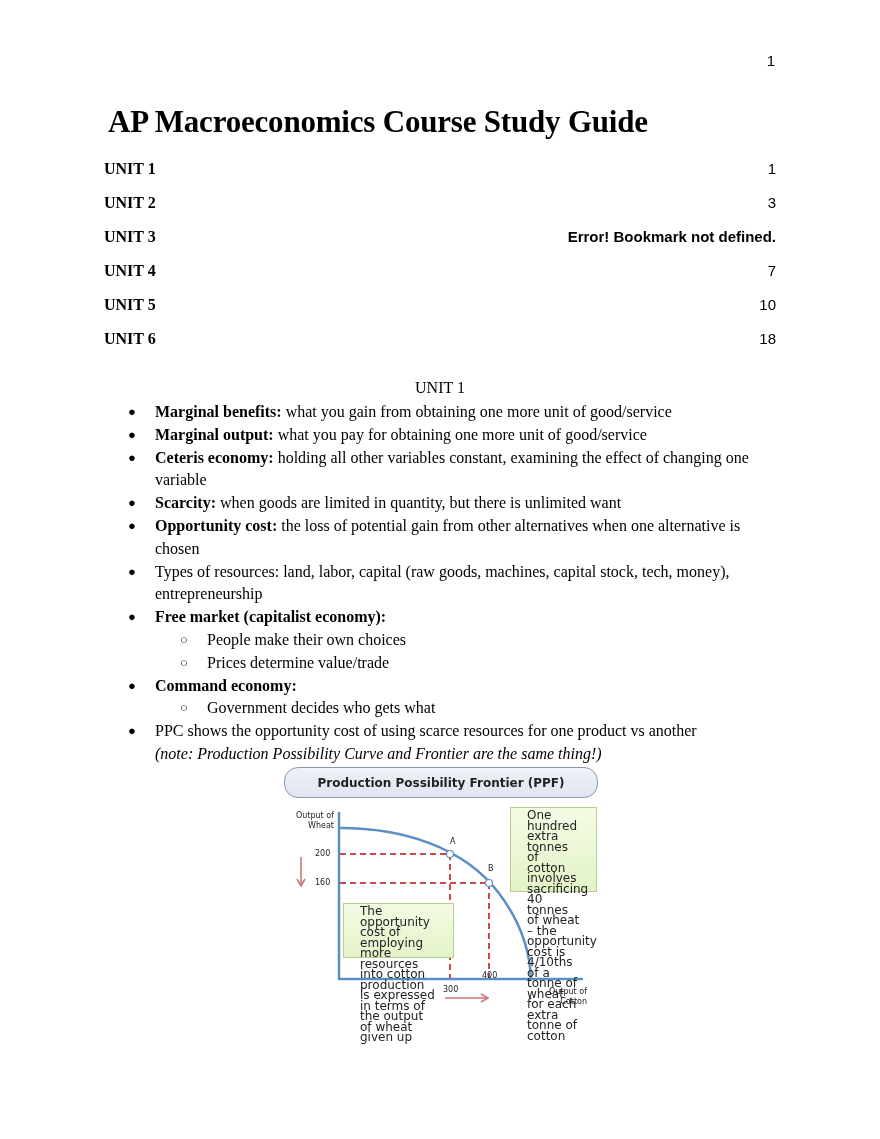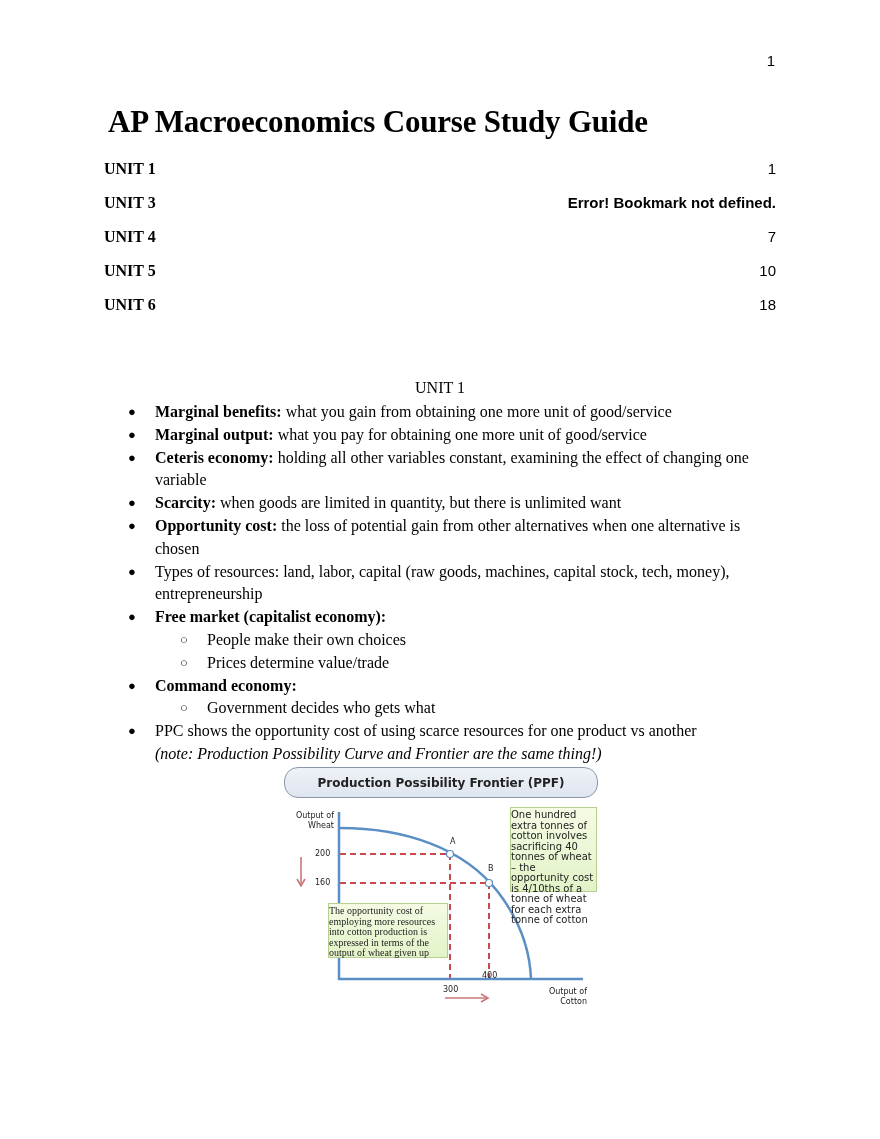--- a/index.html
+++ b/index.html
@@ -14,34 +14,38 @@
   .section-heading { position: absolute; top: 379px; left: 0; width: 880px; text-align: center; font-family: "Liberation Serif", serif; font-size: 16px; }
   .bullets { position: absolute; left: 128px; top: 401px; width: 660px; font-family: "Liberation Serif", serif; font-size: 16px; line-height: 22.8px; }
   .b { position: relative; padding-left: 27px; }
   .b .dot { position: absolute; left: 0; top: 0; font-size: 13px; }
   .sub { position: relative; padding-left: 79px; }
   .sub .circ { position: absolute; left: 52px; top: 0; font-size: 13px; }
   .italic { font-style: italic; }
   .ppf { position: absolute; left: 283px; top: 767px; width: 316px; height: 245px; font-family: "DejaVu Sans", sans-serif; }
   .ppf-title { position: absolute; left: 1px; top: 0; width: 312px; height: 29px; border: 1.5px solid #8a97ab; border-radius: 14px; background: linear-gradient(#eef2f8, #dfe5ef); display: flex; align-items: center; justify-content: center; font-size: 12px; font-weight: bold; color: #222; }
   .lbl { position: absolute; font-size: 8px; color: #222; line-height: 10px; }
-  .note { position: absolute; background: linear-gradient(#f4fbe4, #e3f3c8); border: 1px solid #b5cf8e; font-size: 10px; line-height: 10.5px; color: #222; padding: 2px 0; box-sizing: border-box; }
+  .note { position: absolute; background: linear-gradient(#f4fbe4, #e3f3c8); border: 1px solid #b5cf8e; font-size: 12px; line-height: 10.5px; color: #222; padding: 2px 16px; box-sizing: border-box; }
   svg.ppf-svg { position: absolute; left: 0; top: 0; }
 </style>
 </head>
 <body>
 
 <div class="page-num">1</div>
 
 <h1 class="title">AP Macroeconomics Course Study Guide</h1>
 
 <div class="toc">
   <div class="toc-row">
     <span class="toc-label">UNIT 1</span>
     <span class="toc-page">1</span>
+  </div>
+  <div class="toc-row">
+    <span class="toc-label">UNIT 2</span>
+    <span class="toc-page">3</span>
   </div>
   <div class="toc-row">
     <span class="toc-label">UNIT 3</span>
     <span class="toc-page err">Error! Bookmark not defined.</span>
   </div>
   <div class="toc-row">
     <span class="toc-label">UNIT 4</span>
     <span class="toc-page">7</span>
   </div>
   <div class="toc-row">
@@ -111,14 +115,14 @@
   <div class="lbl" style="left:167px; top:70px;">A</div>
   <div class="lbl" style="left:205px; top:97px;">B</div>
   <div class="lbl" style="left:160px; top:218px;">300</div>
   <div class="lbl" style="left:199px; top:204px;">400</div>
   <div class="lbl" style="left:258px; top:220px; width:46px; text-align:right;">
     <div>Output of</div>
     <div>Cotton</div>
   </div>
 
   <div class="note" style="left:227px; top:40px; width:87px; height:85px;">One hundred extra tonnes of cotton involves sacrificing 40 tonnes of wheat – the opportunity cost is 4/10ths of a tonne of wheat for each extra tonne of cotton</div>
-  <div class="note" style="left:45px; top:136px; width:120px; height:55px;font-family:Liberation Serif, serif;">The opportunity cost of employing more resources into cotton production is expressed in terms of the output of wheat given up</div>
+  <div class="note" style="left:60px; top:136px; width:111px; height:55px;">The opportunity cost of employing more resources into cotton production is expressed in terms of the output of wheat given up</div>
 </div>
 
 </body></html>

